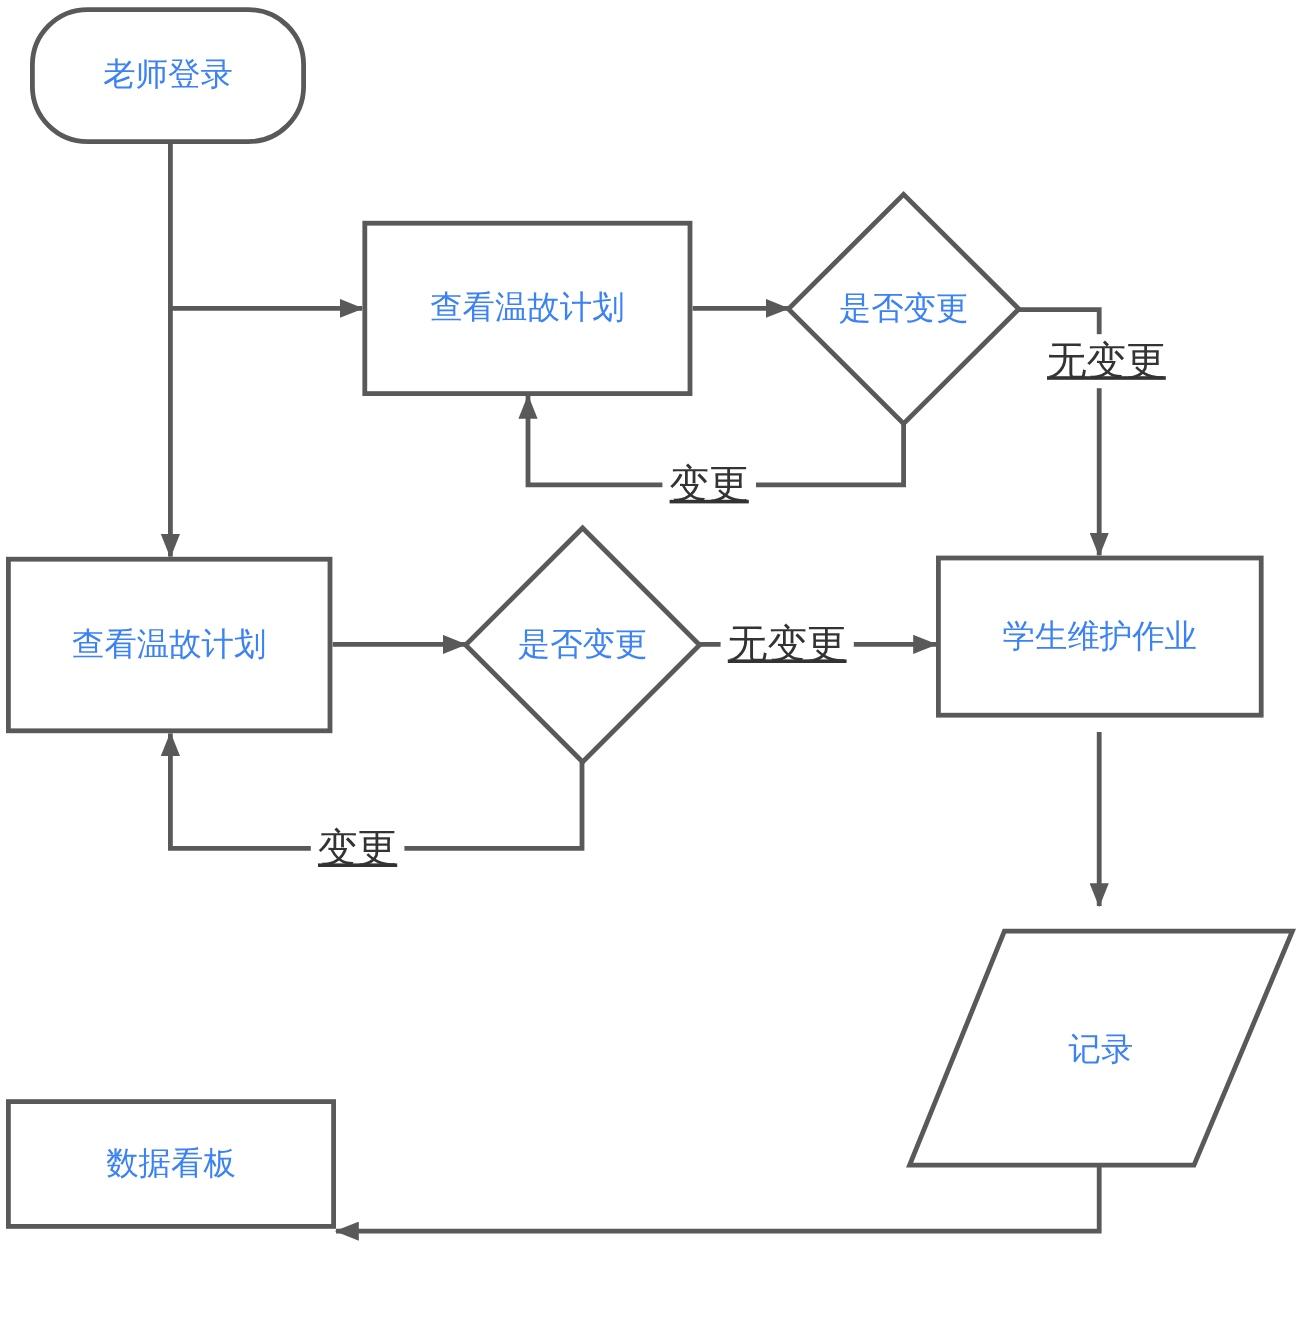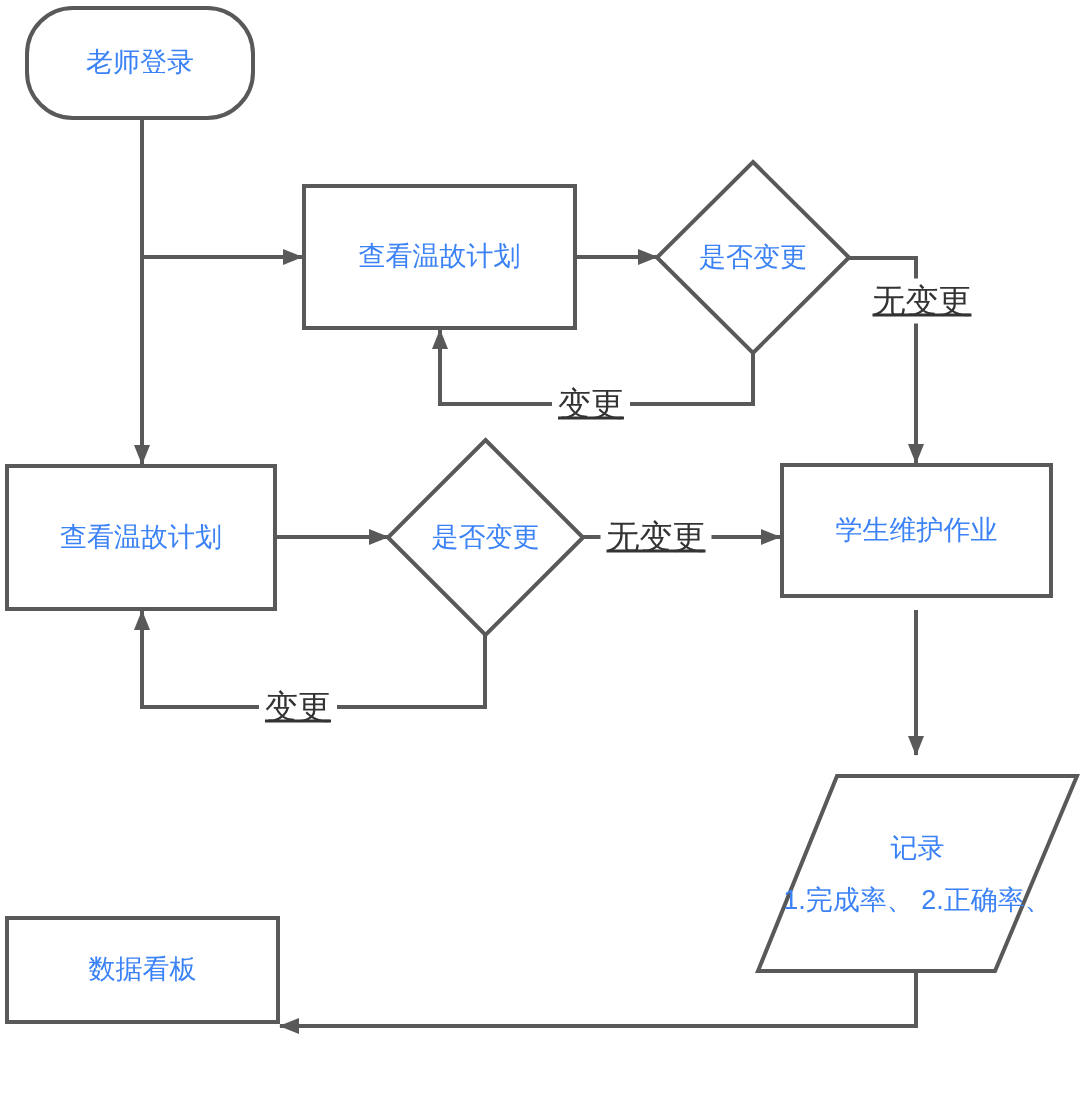--- a/index.html
+++ b/index.html
@@ -128,21 +128,20 @@
   <div class="node rect-node" style="left:780px; top:463px; width:273px; height:135px;">
     <span class="shape-label">学生维护作业</span>
   </div>
 
   <div class="node" style="left:758px; top:776px; width:319px; height:195px;">
     <svg class="shape-svg" viewBox="0 0 319 195">
       <polygon points="79,0 319,0 237,195 0,195" fill="#ffffff" stroke="#595959" stroke-width="4"></polygon>
     </svg>
     <div class="multi-label">
       <div>记录</div>
-      <div>1.完成率、 2.正确率、</div>
     </div>
   </div>
 
   <div class="node rect-node" style="left:5px; top:916px; width:275px; height:108px;">
     <span class="shape-label">数据看板</span>
   </div>
 
 </div>
 
 </body></html>

